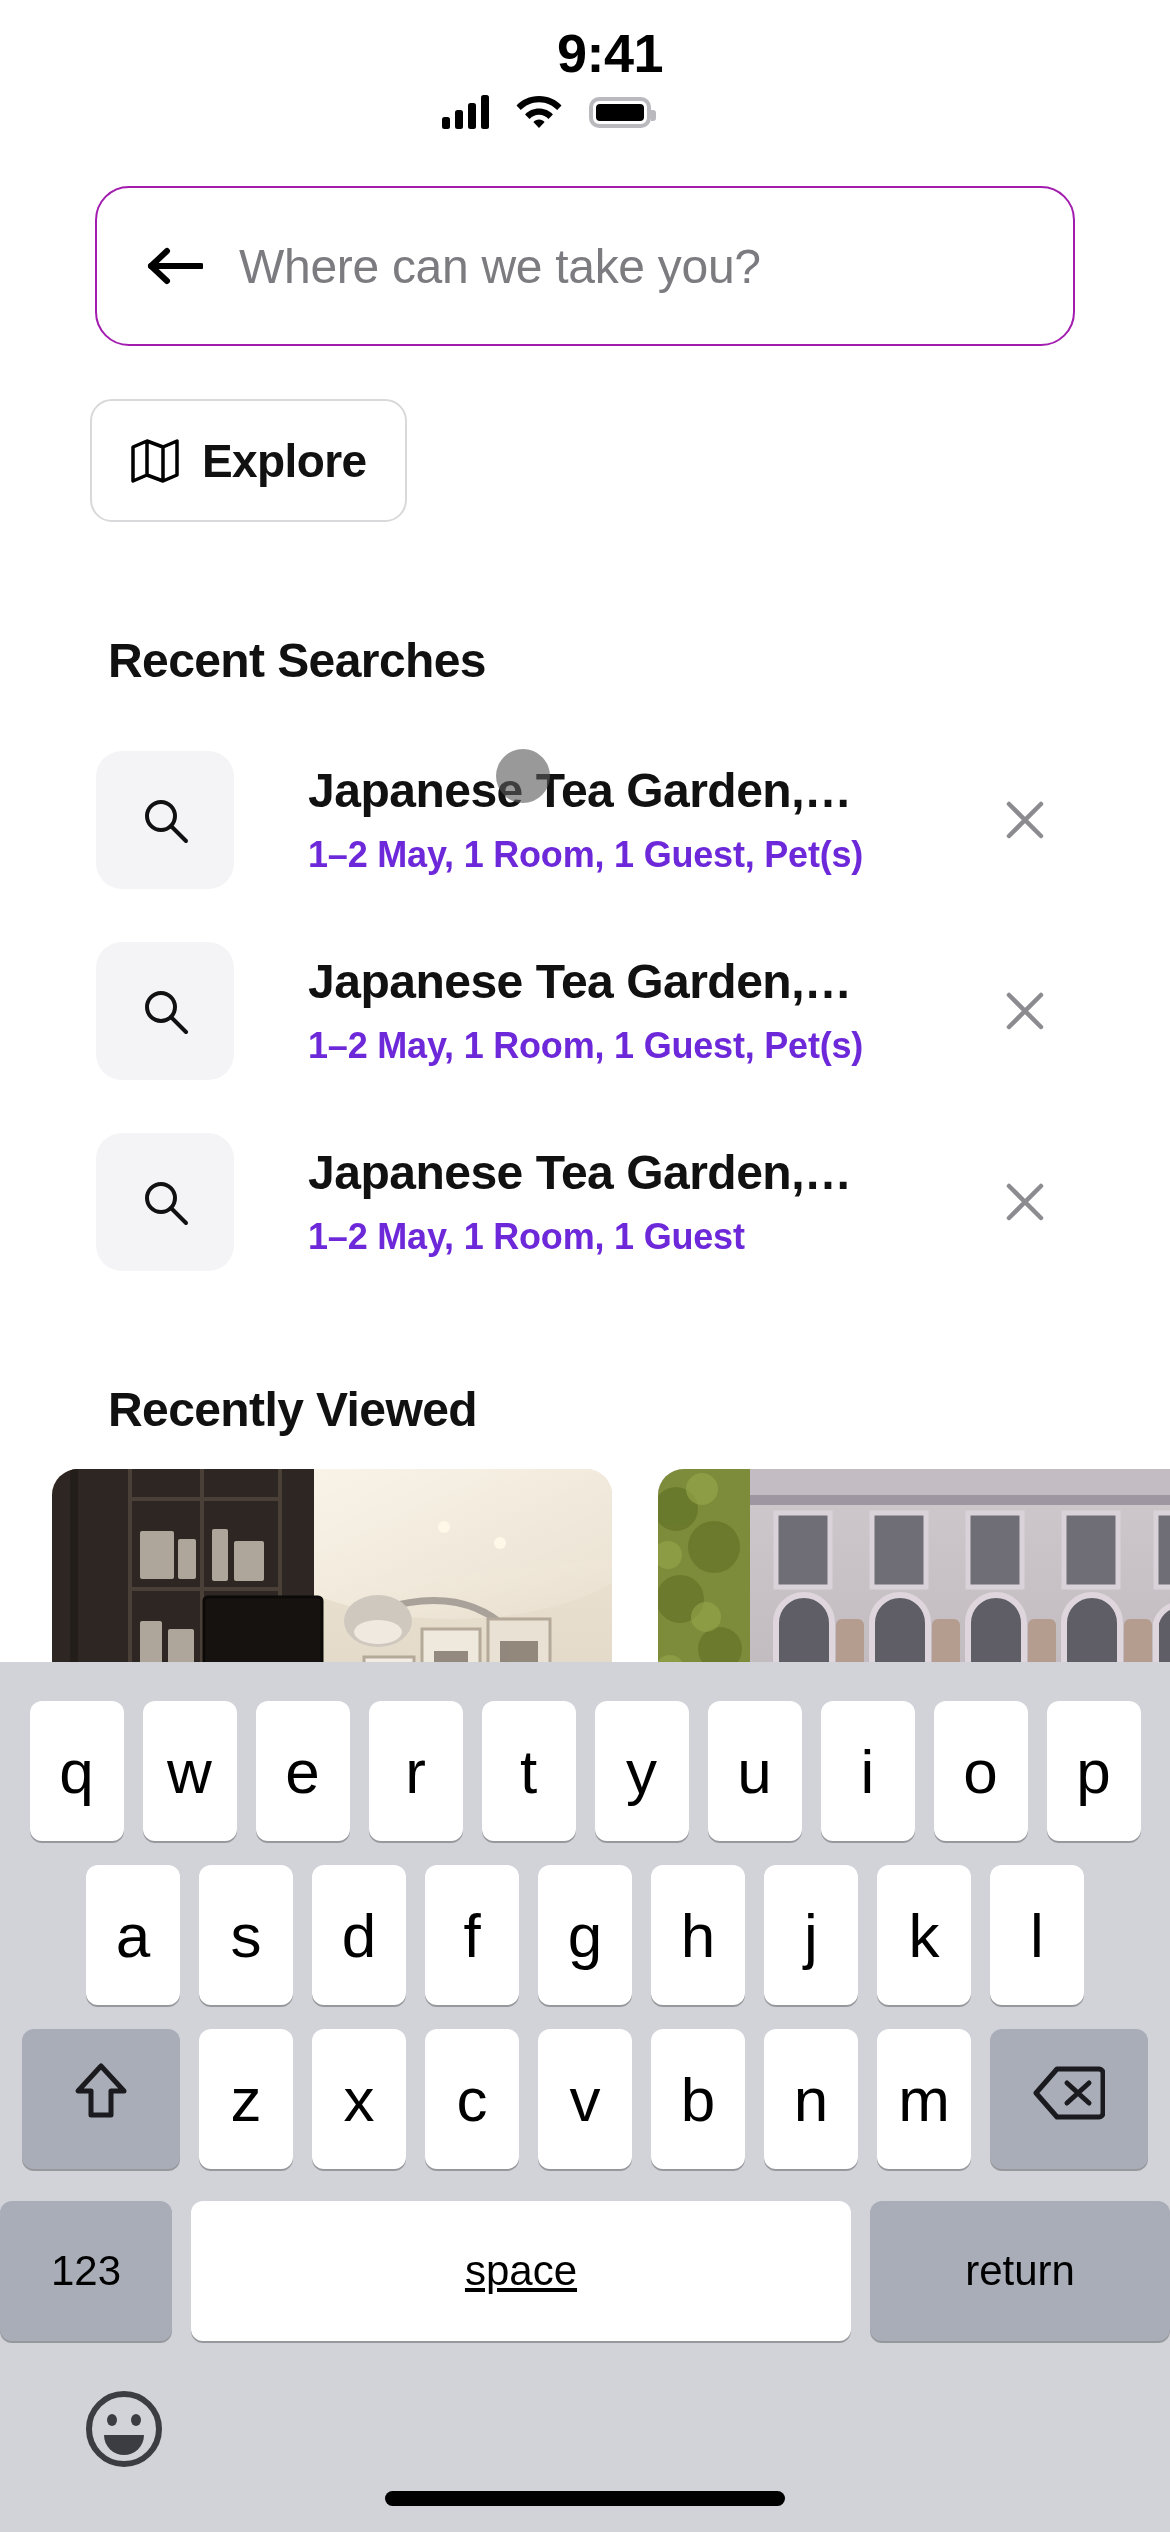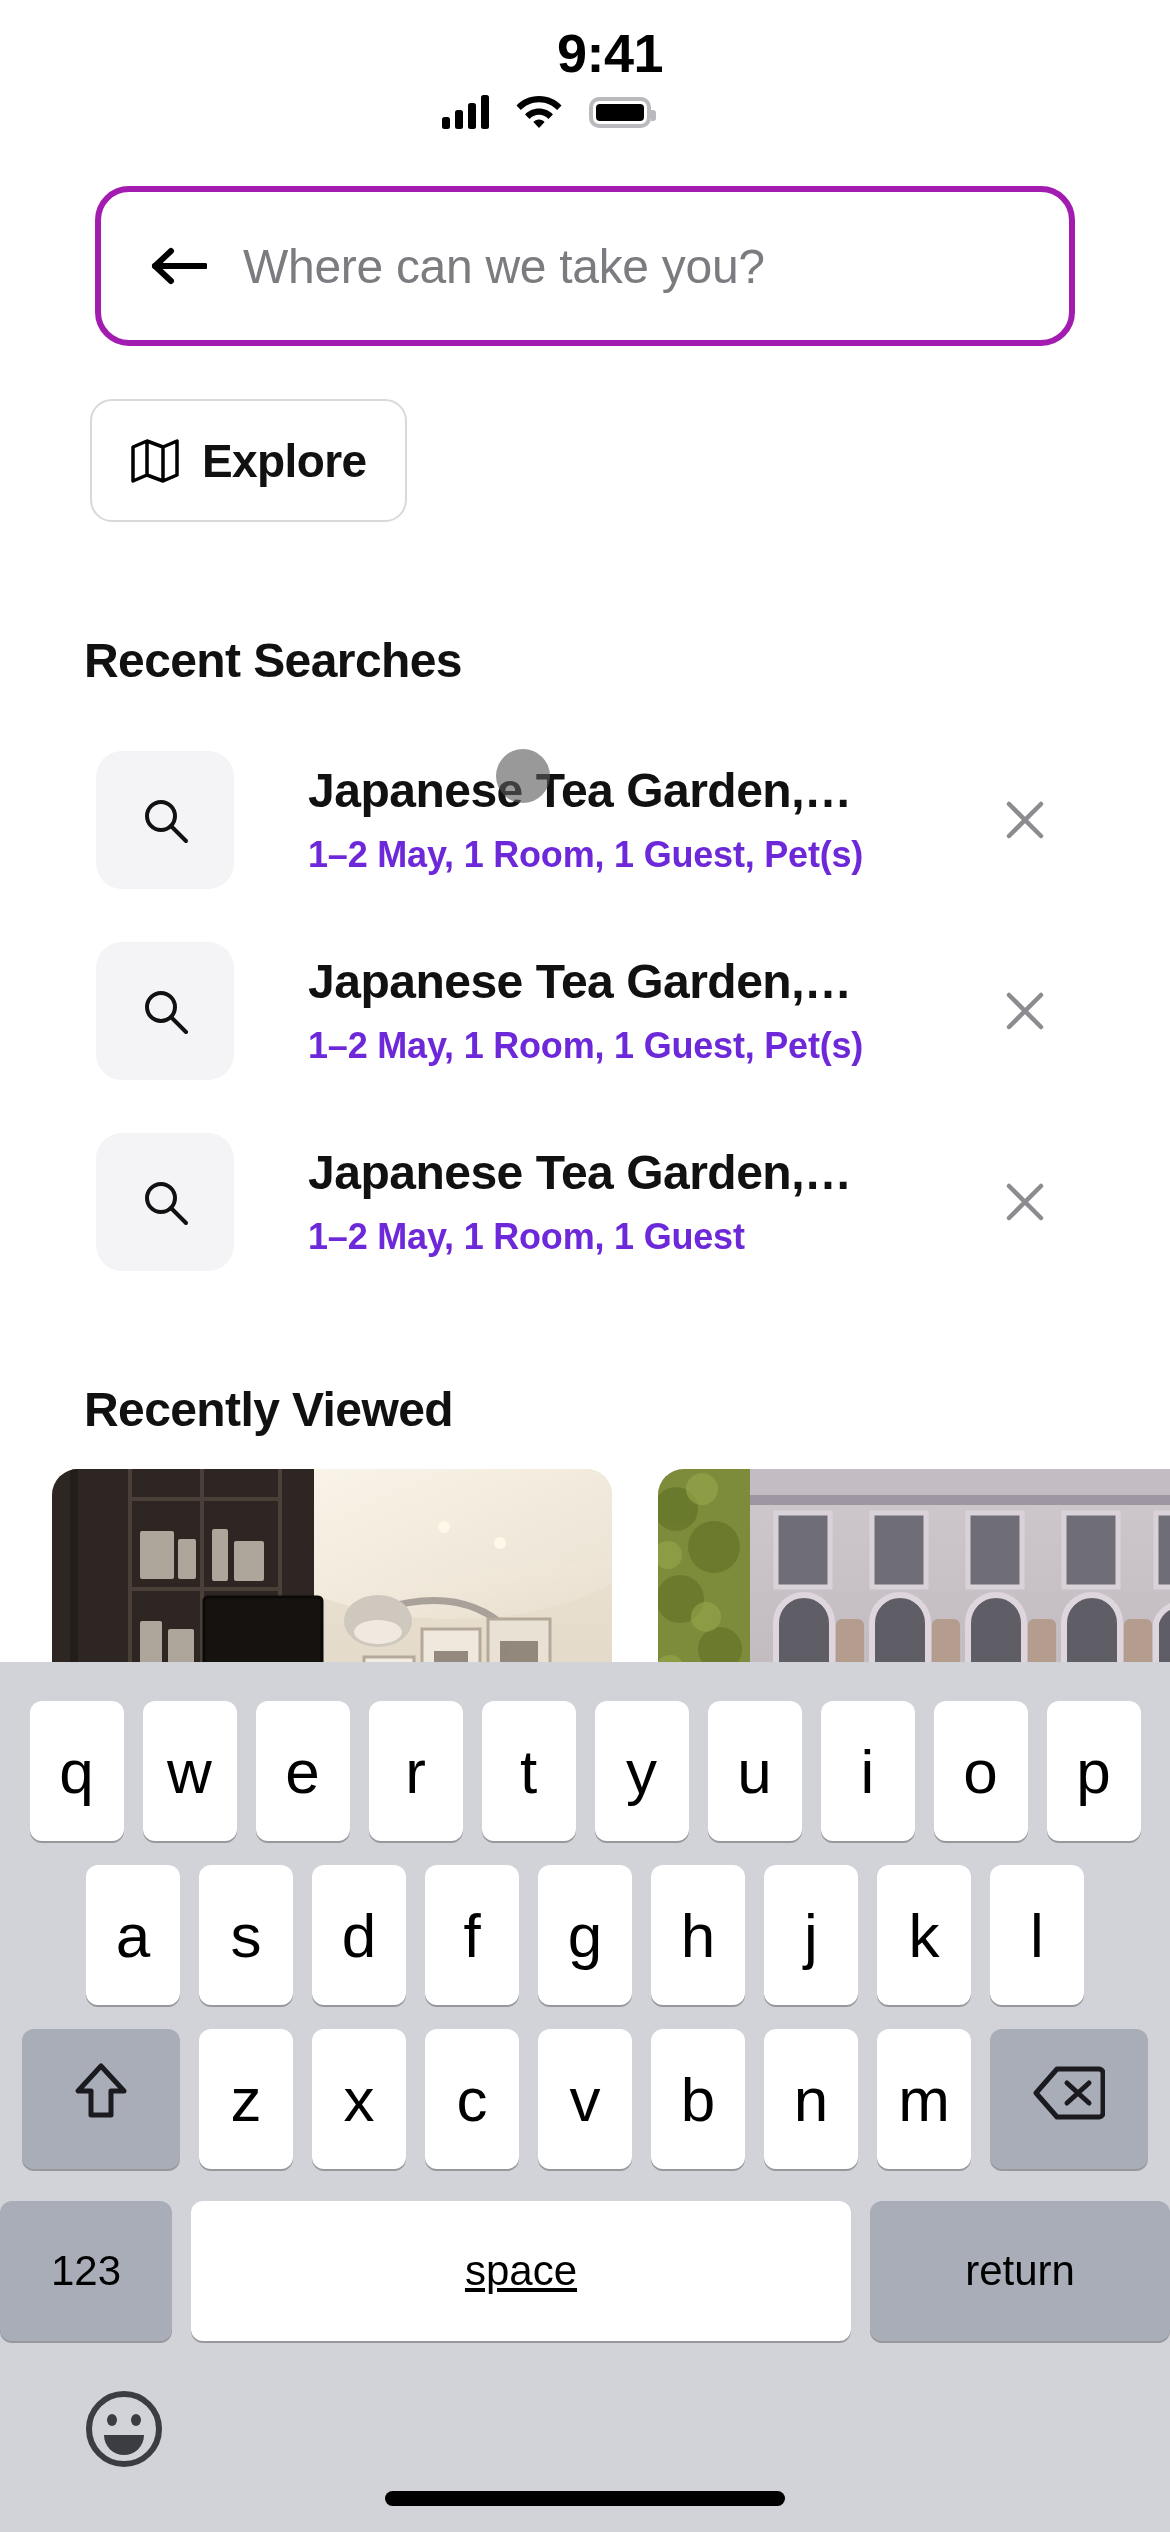--- a/index.html
+++ b/index.html
@@ -31,21 +31,21 @@
     width:62px;height:31px;border:4px solid #b9b9be;border-radius:10px;
     position:relative;display:flex;align-items:center;padding:3px;
   }
   .batt::after{content:"";position:absolute;right:-9px;top:9px;width:5px;height:11px;
     background:#b9b9be;border-radius:0 3px 3px 0;}
   .batt b{display:block;height:100%;width:100%;background:#000;border-radius:4px;}
 
   
   #search-bar {
     position:absolute; left:95px; top:186px; width:980px; height:160px;
-    border:6px solid #a21caf; border-radius:34px; background:#fff;
+    border:2px solid #a21caf; border-radius:34px; background:#fff;
     display:flex; align-items:center; padding-left:48px; gap:36px;
   }
   #back-arrow { width:58px; height:40px; flex:none; }
   #search-input-text {
     font-size:48px; color:#7b7b80; letter-spacing:-0.3px;
   }
 
   
   #chips-row {
     position:absolute; left:90px; top:399px;
@@ -54,21 +54,21 @@
   .chip {
     height:123px; border:2px solid #d9d9dc; border-radius:22px;
     background:#fff; display:flex; align-items:center; gap:22px;
     padding:0 38px;
   }
   .chip-label { font-size:46px; font-weight:700; color:#111; letter-spacing:-0.6px; }
   .chip-icon { width:50px; height:50px; flex:none; display:block; }
 
   
   .section-heading {
-    position:absolute; left:84px;
+    position:absolute; left:108px;
     font-size:48px; font-weight:700; color:#111; letter-spacing:-0.6px;
   }
   #heading-recent-searches { top:633px; }
   #heading-recently-viewed { top:1382px; }
 
   
   #recent-list { position:absolute; left:96px; top:724px; width:982px; }
   .recent-row {
     height:191px; display:flex; align-items:center; position:relative;
   }

